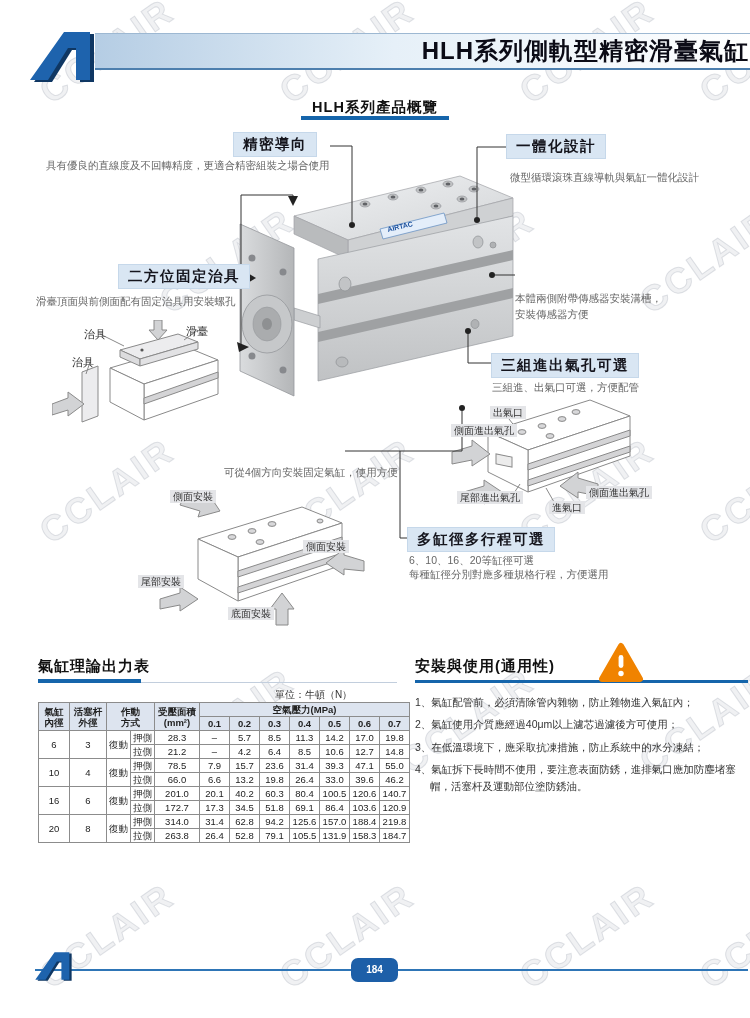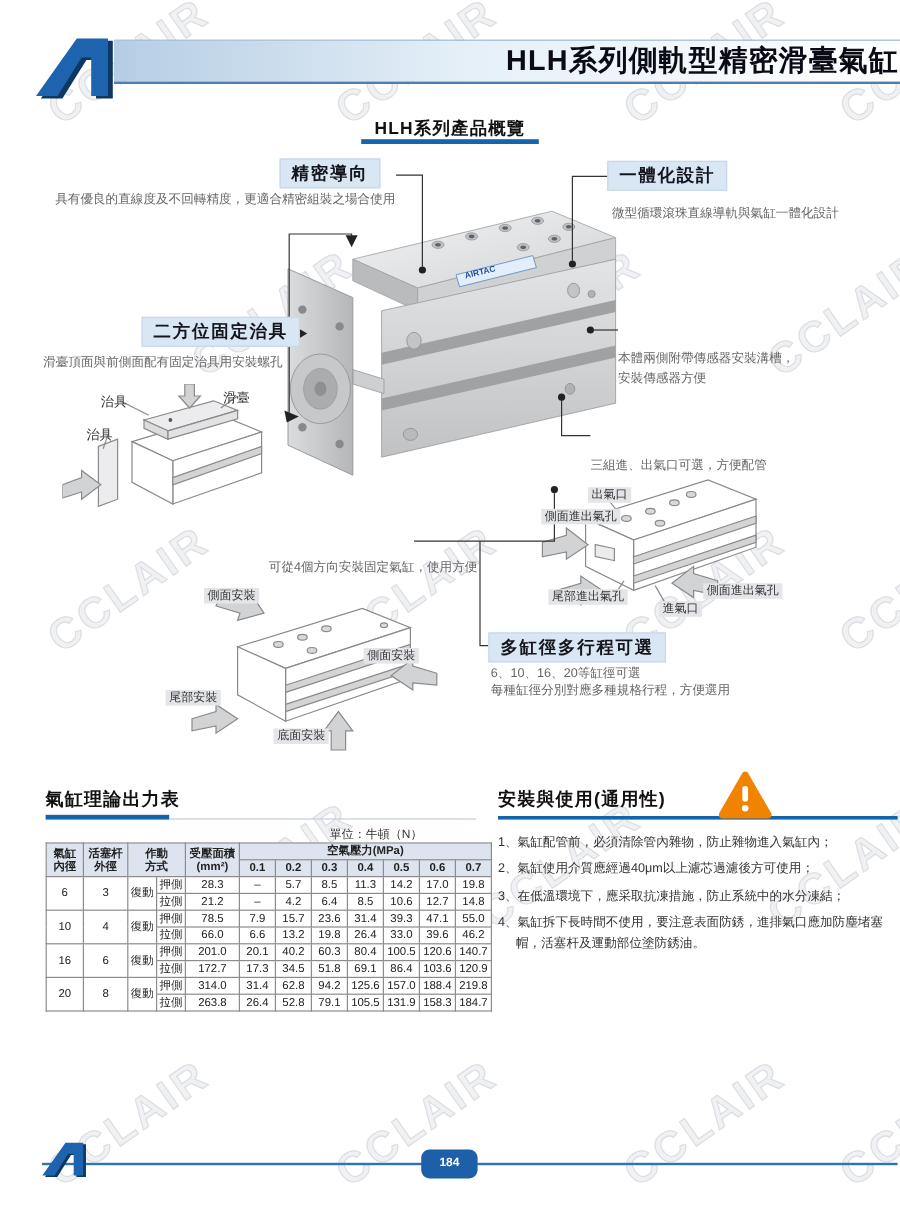--- a/index.html
+++ b/index.html
@@ -261,20 +261,21 @@
 
   <div class="callout" style="left:506px;top:134px;">一體化設計</div>
   <div class="desc" style="left:510px;top:171px;">微型循環滾珠直線導軌與氣缸一體化設計</div>
 
   <div class="callout" style="left:118px;top:264px;">二方位固定治具</div>
   <div class="desc" style="left:36px;top:295px;">滑臺頂面與前側面配有固定治具用安裝螺孔</div>
 
   <div class="desc" style="left:515px;top:292px;">本體兩側附帶傳感器安裝溝槽，</div>
   <div class="desc" style="left:515px;top:308px;">安裝傳感器方便</div>
 
+  <div class="callout" style="left:491px;top:353px;">三組進出氣孔可選</div>
   <div class="desc" style="left:492px;top:381px;">三組進、出氣口可選，方便配管</div>
 
   <div class="desc" style="left:224px;top:466px;">可從4個方向安裝固定氣缸，使用方便</div>
 
   <div class="callout" style="left:407px;top:527px;">多缸徑多行程可選</div>
   <div class="desc" style="left:409px;top:554px;">6、10、16、20等缸徑可選</div>
   <div class="desc" style="left:409px;top:568px;">每種缸徑分別對應多種規格行程，方便選用</div>
 
   <div class="sec-title" style="left:38px;top:657px;">氣缸理論出力表</div>
   <div class="bar" style="left:38px;top:679px;width:103px;height:4px;"></div>

